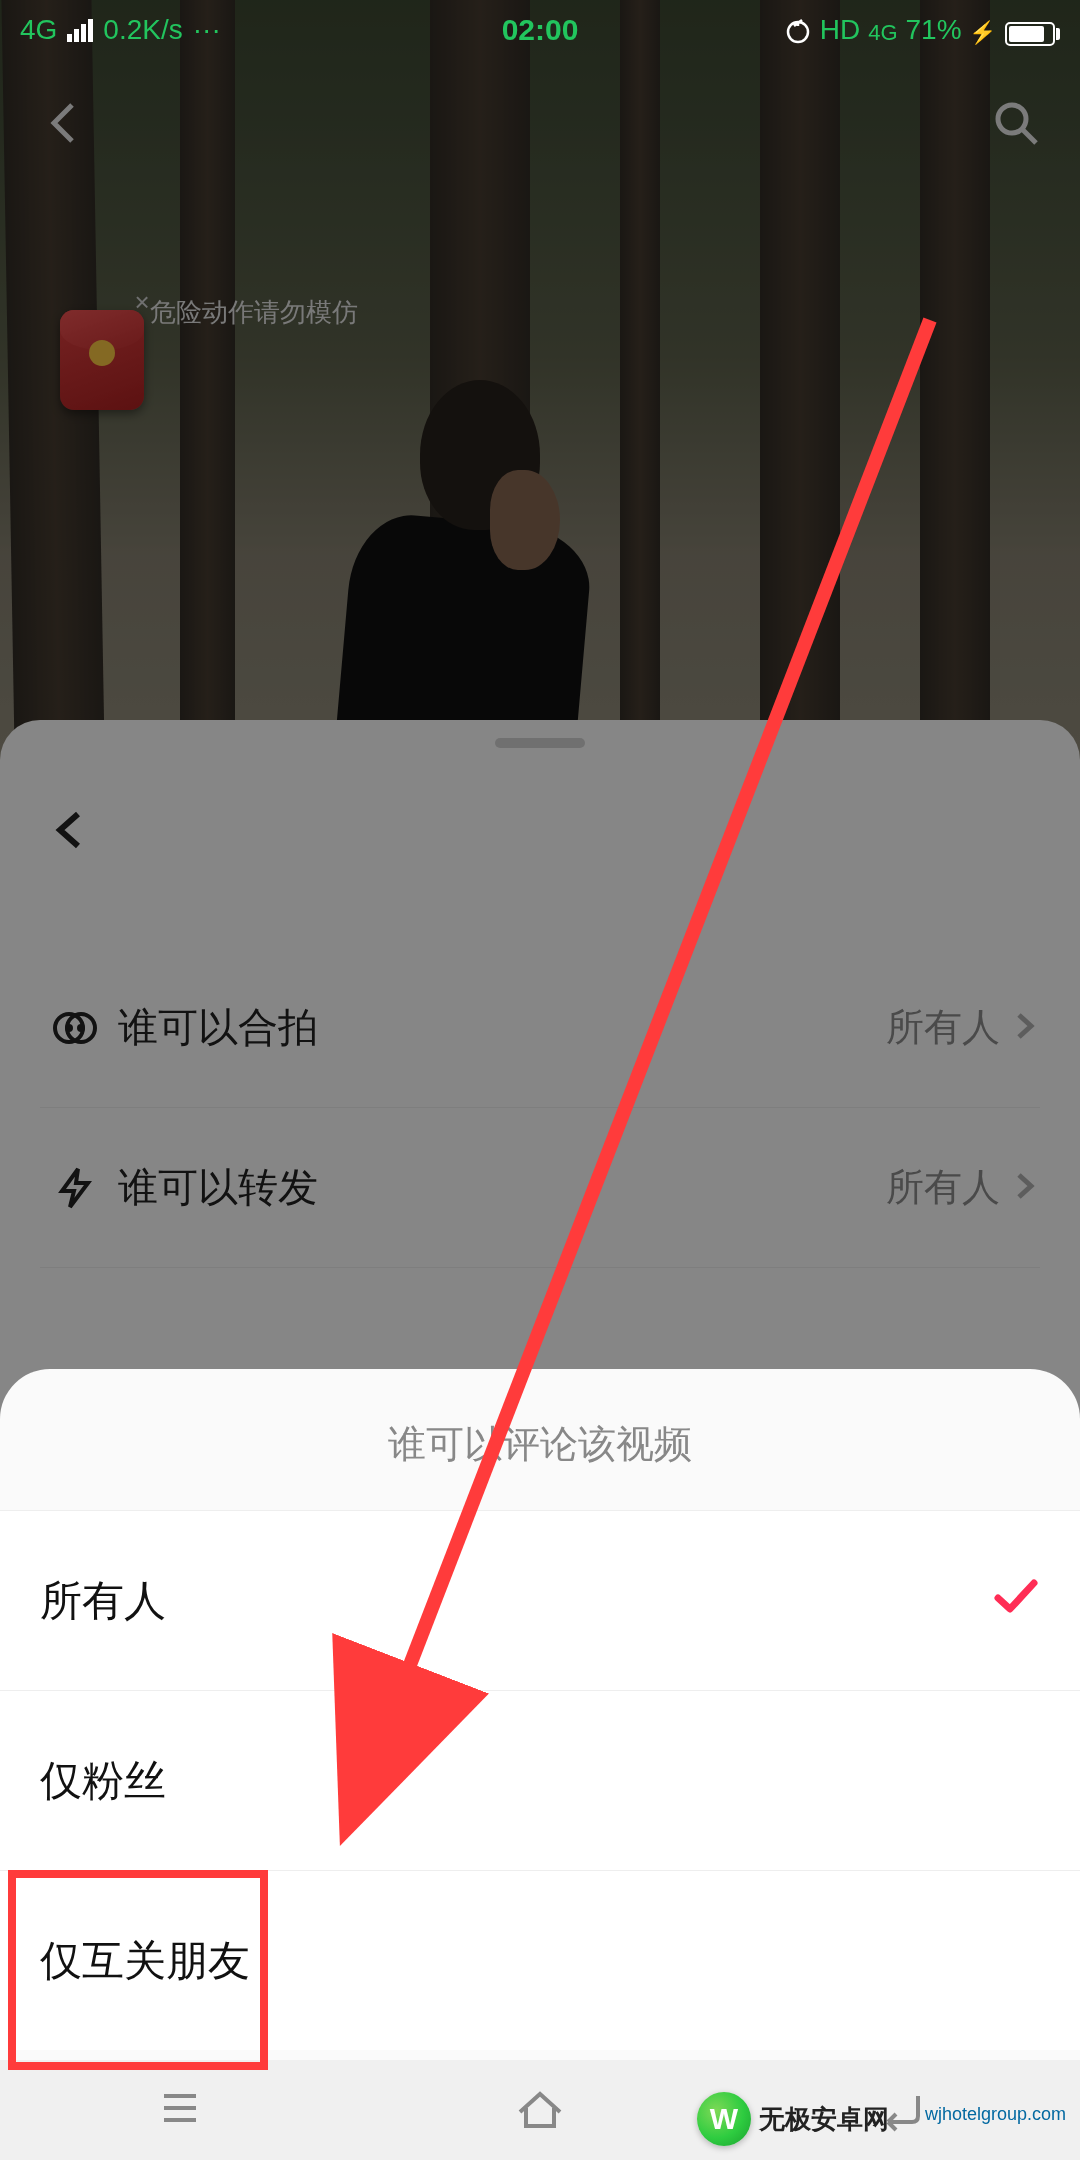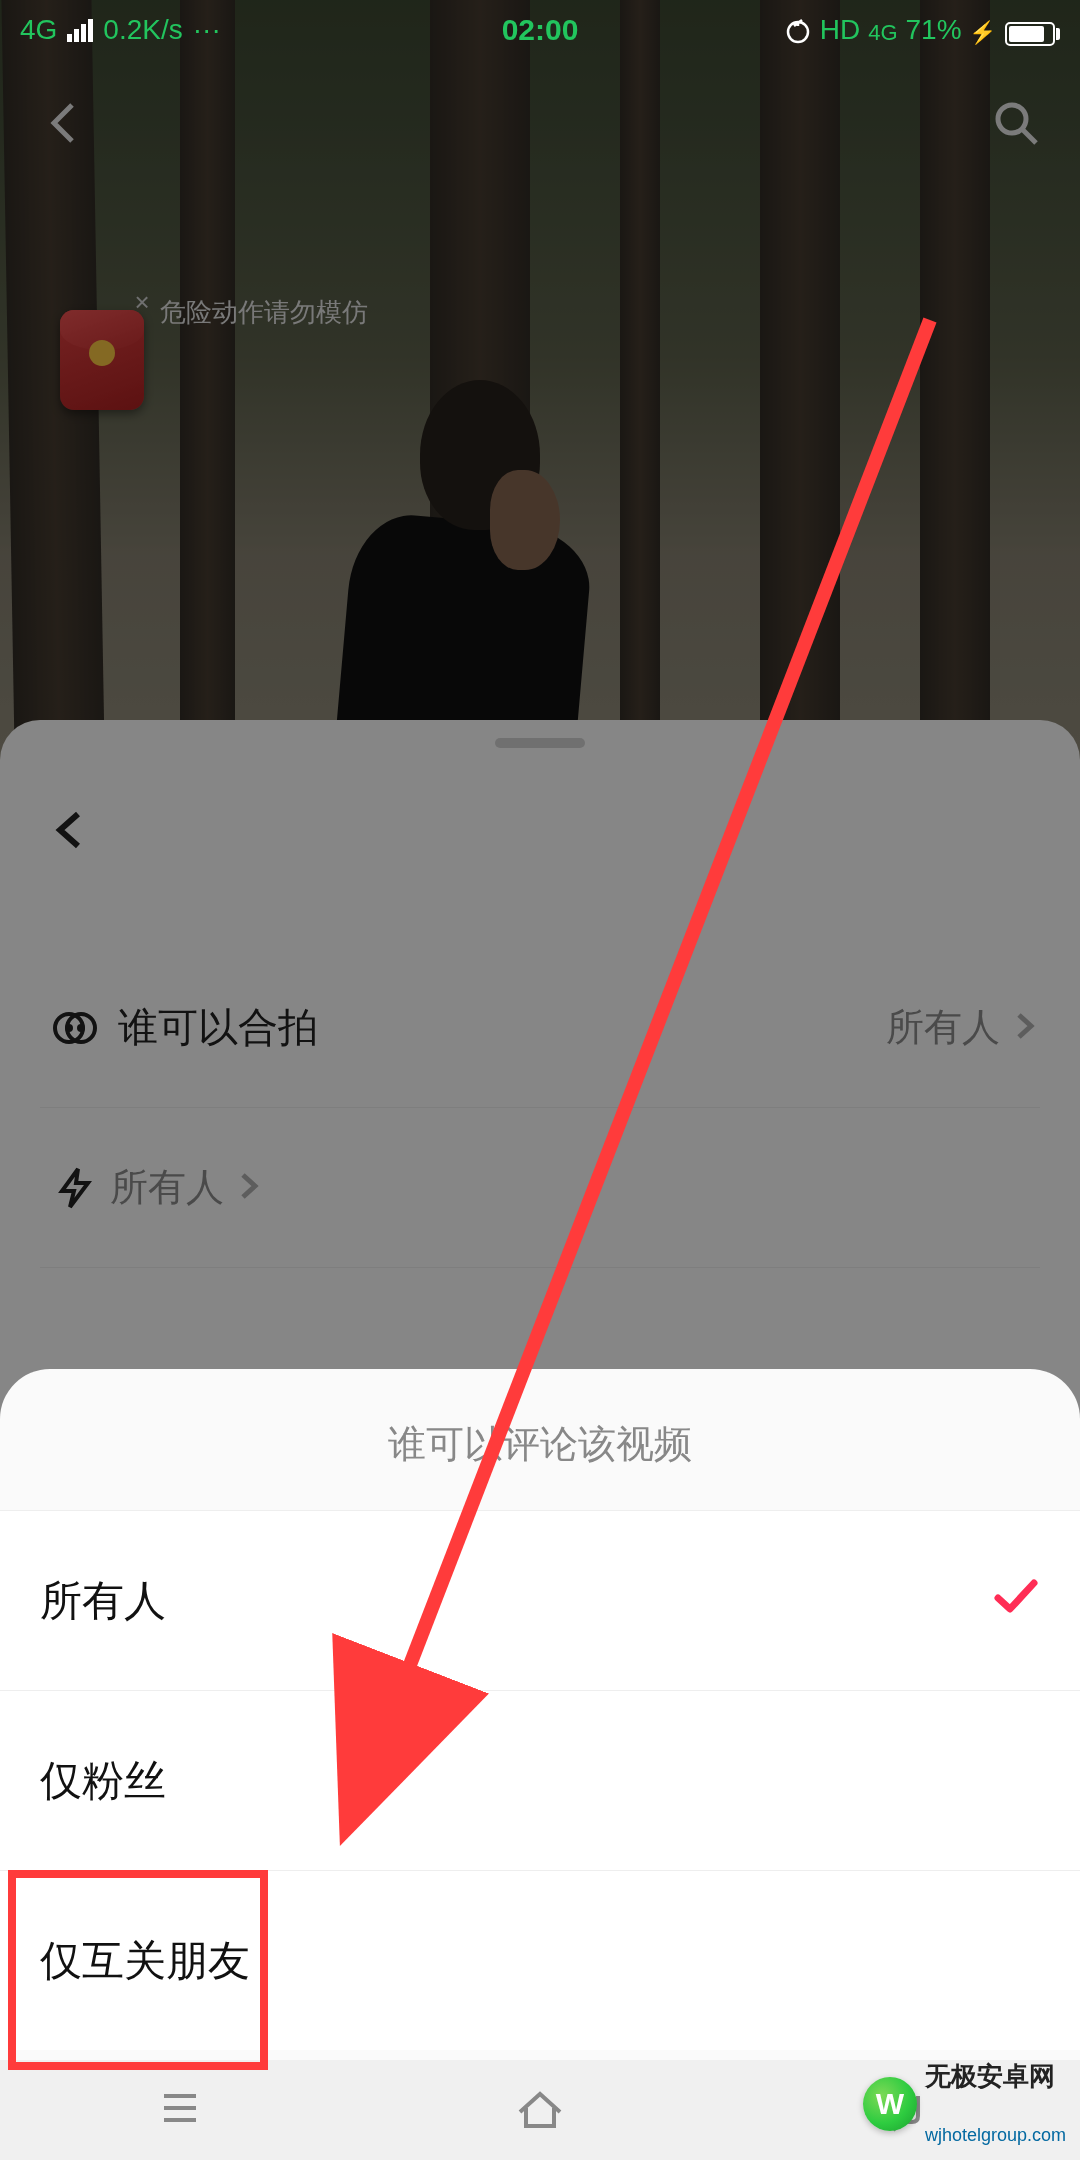--- a/index.html
+++ b/index.html
@@ -40,21 +40,21 @@
   .person { position:absolute; left:280px; top:350px; width:260px; height:500px; }
   .person-head{ position:absolute; left:140px; top:30px; width:120px; height:150px; background:#3a3028; border-radius:50% 50% 45% 45%; }
   .person-face{ position:absolute; left:210px; top:120px; width:70px; height:100px; background:#c89878; border-radius:40% 50% 50% 40%;}
   .person-body{ position:absolute; left:60px; top:170px; width:240px; height:340px; background:#1a1a1a; border-radius:60px 80px 40px 40px / 80px 60px 40px 40px; transform:rotate(5deg);}
   .video-dark-overlay { position:absolute; inset:0; background:rgba(0,0,0,0.35); }
 
   
   .video-nav { position:absolute; top:85px; left:0; right:0; height:80px; display:flex; align-items:center; justify-content:space-between; padding:0 40px; z-index:50;}
   .back-chevron svg, .search-btn svg { width:48px; height:48px; stroke:#e0e0e0; stroke-width:5; fill:none; }
   .search-btn svg circle { stroke-width:5;}
-  .warning-text { position:absolute; top:295px; left:160px; color:#ddd; font-size:26px; z-index:40;}
+  .warning-text { position:absolute; top:295px; left:150px; color:#ddd; font-size:26px; z-index:40;}
   .red-envelope { position:absolute; top:310px; left:60px; width:84px; height:100px; background:linear-gradient(160deg,#d84040,#a82020); border-radius:14px; z-index:40; box-shadow:0 4px 10px rgba(0,0,0,.4);}
   .red-envelope::before{ content:""; position:absolute; top:0;left:0;right:0;height:40px; background:linear-gradient(160deg,#e85050,#c03030); border-radius:14px 14px 50% 50% / 14px 14px 20px 20px;}
   .red-envelope::after{ content:""; position:absolute; top:30px; left:50%; transform:translateX(-50%); width:26px;height:26px;background:#f0c040;border-radius:50%;}
   .red-envelope-x { position:absolute; top:-20px; right:-12px; width:28px;height:28px; color:#ccc; font-size:26px; text-align:center; line-height:24px;}
 
   
   .settings-sheet {
     position: absolute; left:0; right:0; top: 720px; bottom: 0;
     background: #f5f5f5; border-radius: 40px 40px 0 0; z-index:60;
   }
@@ -115,21 +115,21 @@
     display:flex; align-items:center; gap:8px;
     font-size:22px; color:#333;
   }
   .watermark-logo {
     width:54px; height:54px; border-radius:50%;
     background:radial-gradient(circle at 35% 35%, #7ed957 0%, #2ecc40 55%, #1a9e2e 100%);
     display:flex; align-items:center; justify-content:center;
     box-shadow:0 2px 6px rgba(0,0,0,.25);
   }
   .watermark-logo span{ color:#fff; font-weight:700; font-size:30px; line-height:1;}
-  .watermark-text { display:flex; flex-direction:column; line-height:1.1;gap:36px; }
+  .watermark-text { display:flex; line-height:1.1;gap:36px; }
   .watermark-text .wm1{ font-size:26px; font-weight:600; color:#222;}
   .watermark-text .wm2{ font-size:18px; color:#0369a1;}
 </style>
 </head>
 <body>
 
 <div class="screen">
 
   <div class="video-layer">
     <div class="tree t1"></div>
@@ -189,20 +189,21 @@
               <polyline points="9,4 21,15 9,26"></polyline>
             </svg>
         </div>
       </div>
       <div class="setting-row">
         <div class="setting-icon">
           <svg viewBox="0 0 46 46">
               <polygon points="26,4 10,26 22,26 18,42 36,18 24,18"></polygon>
             </svg>
         </div>
+        <div class="setting-label">谁可以转发</div>
         <div class="setting-value">所有人</div>
         <div class="setting-chevron">
           <svg viewBox="0 0 30 30">
               <polyline points="9,4 21,15 9,26"></polyline>
             </svg>
         </div>
       </div>
     </div>
   </div>
 

